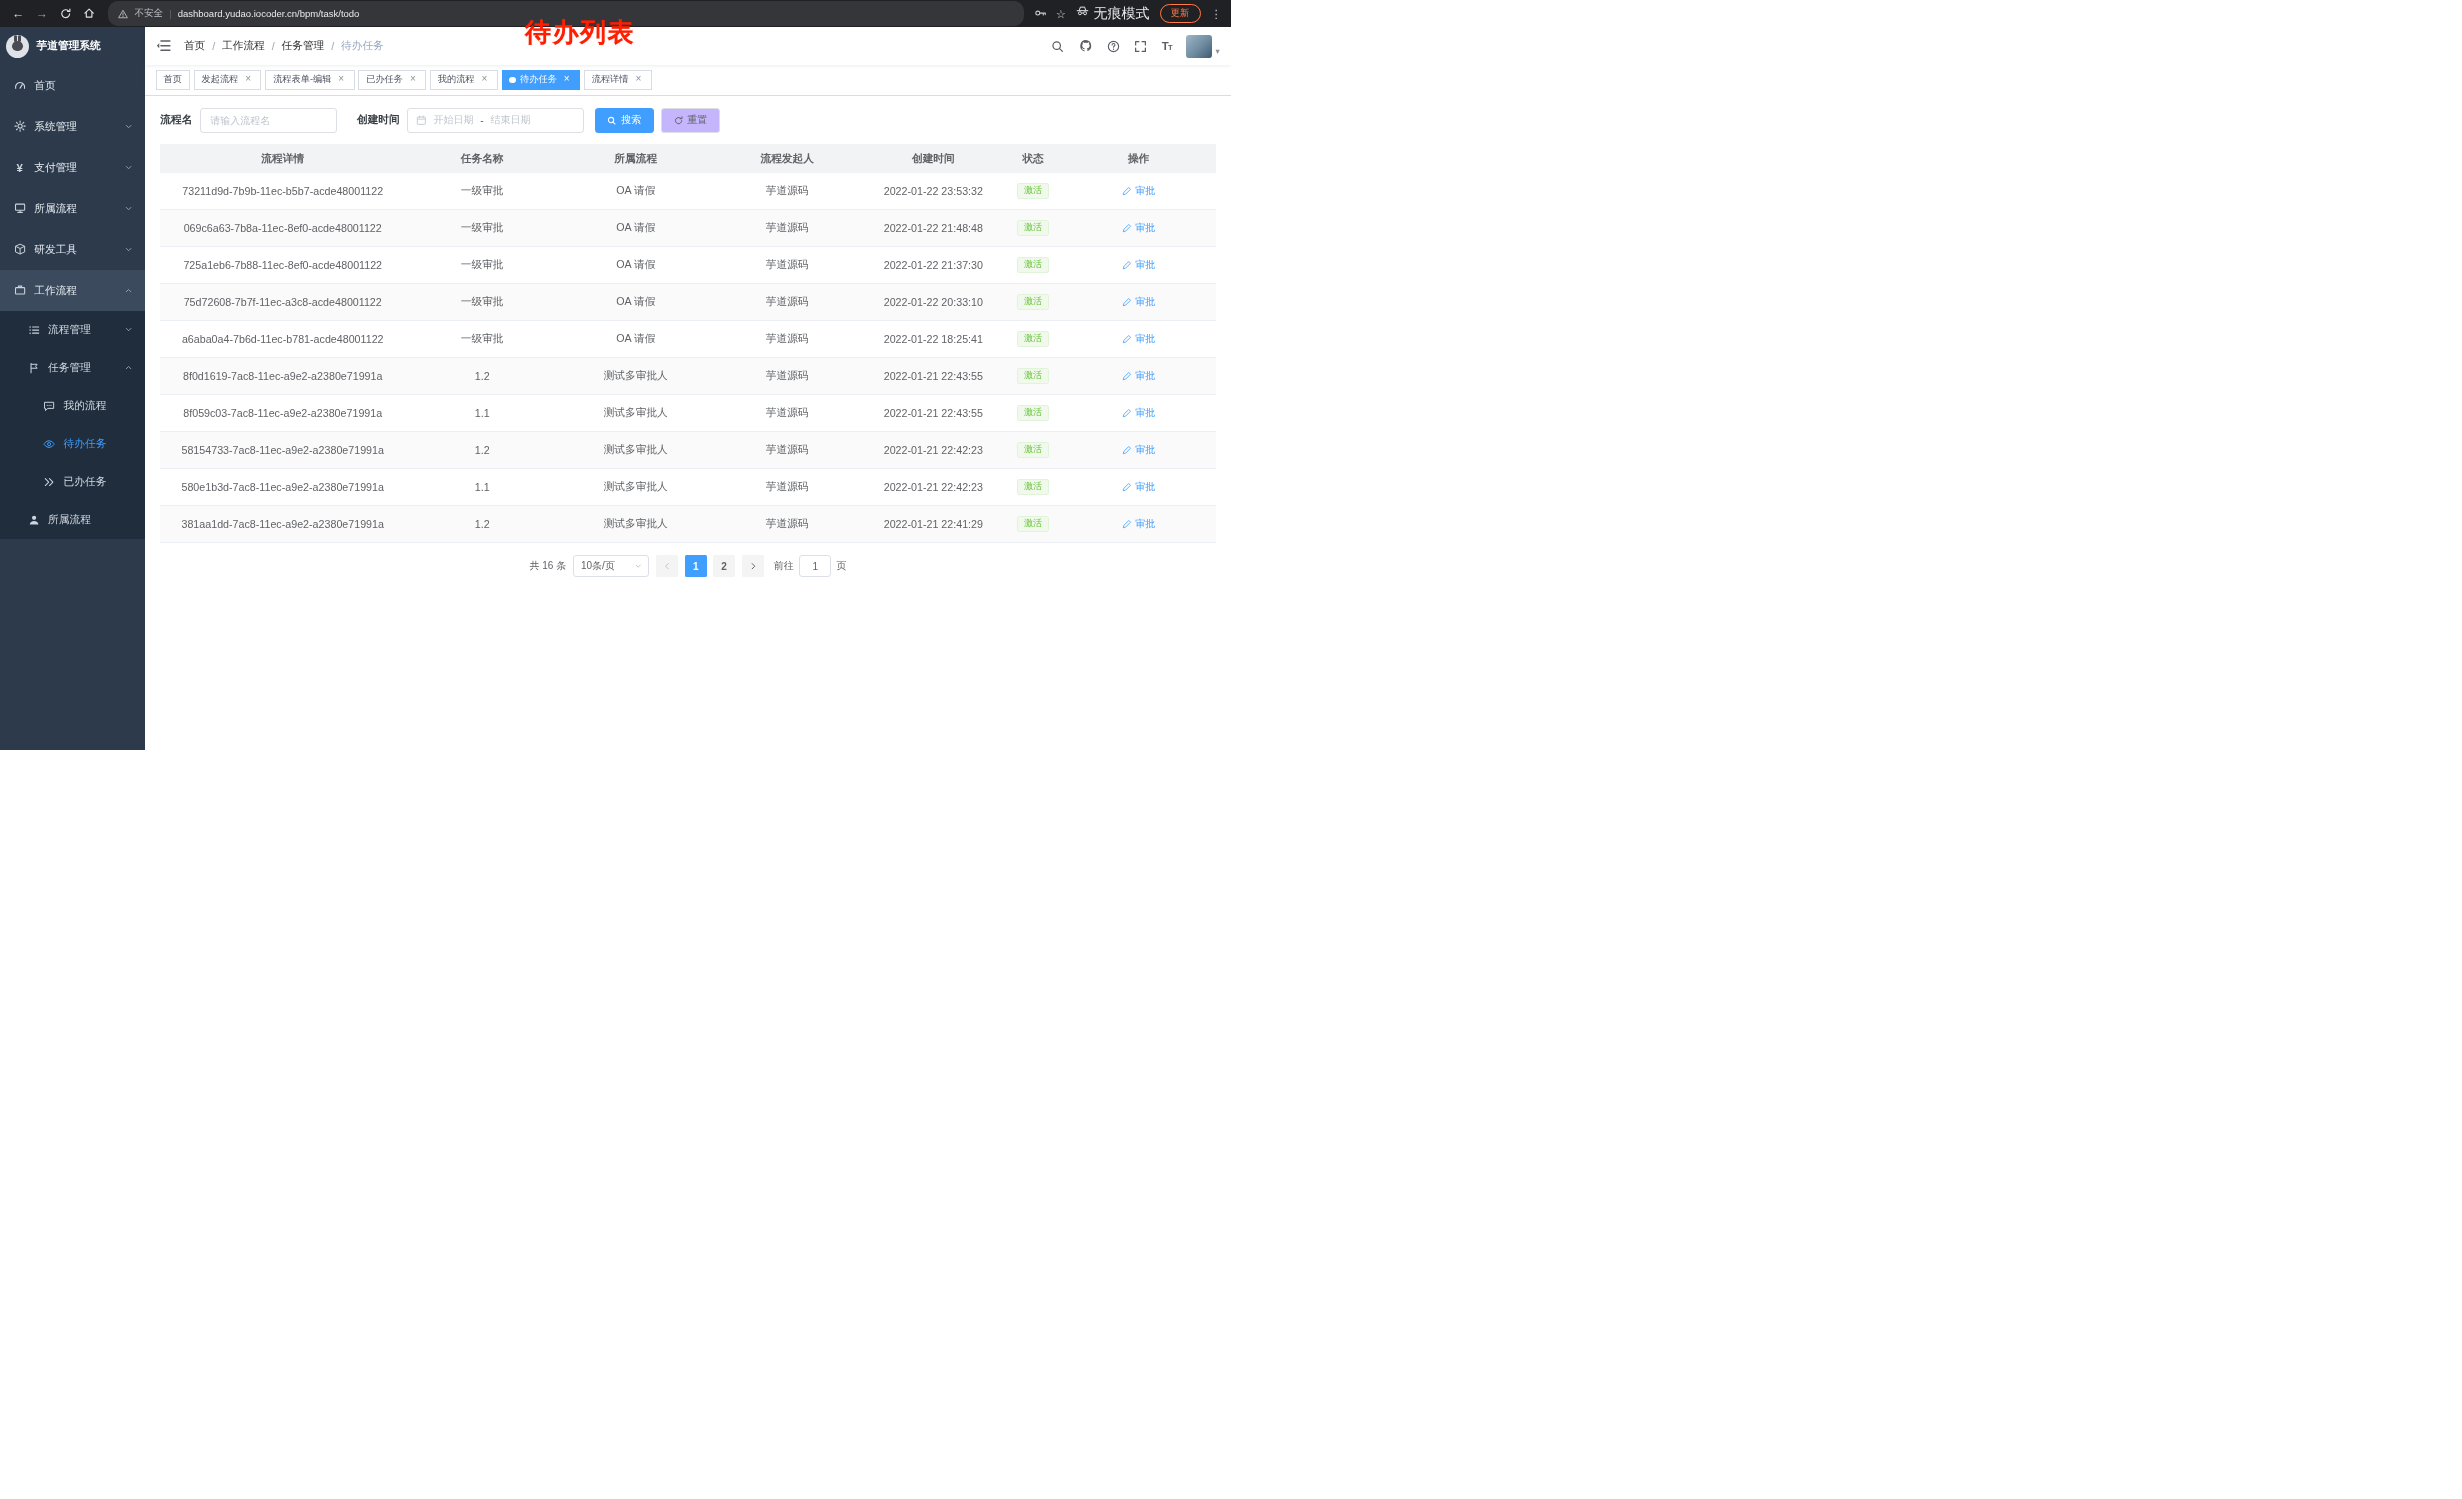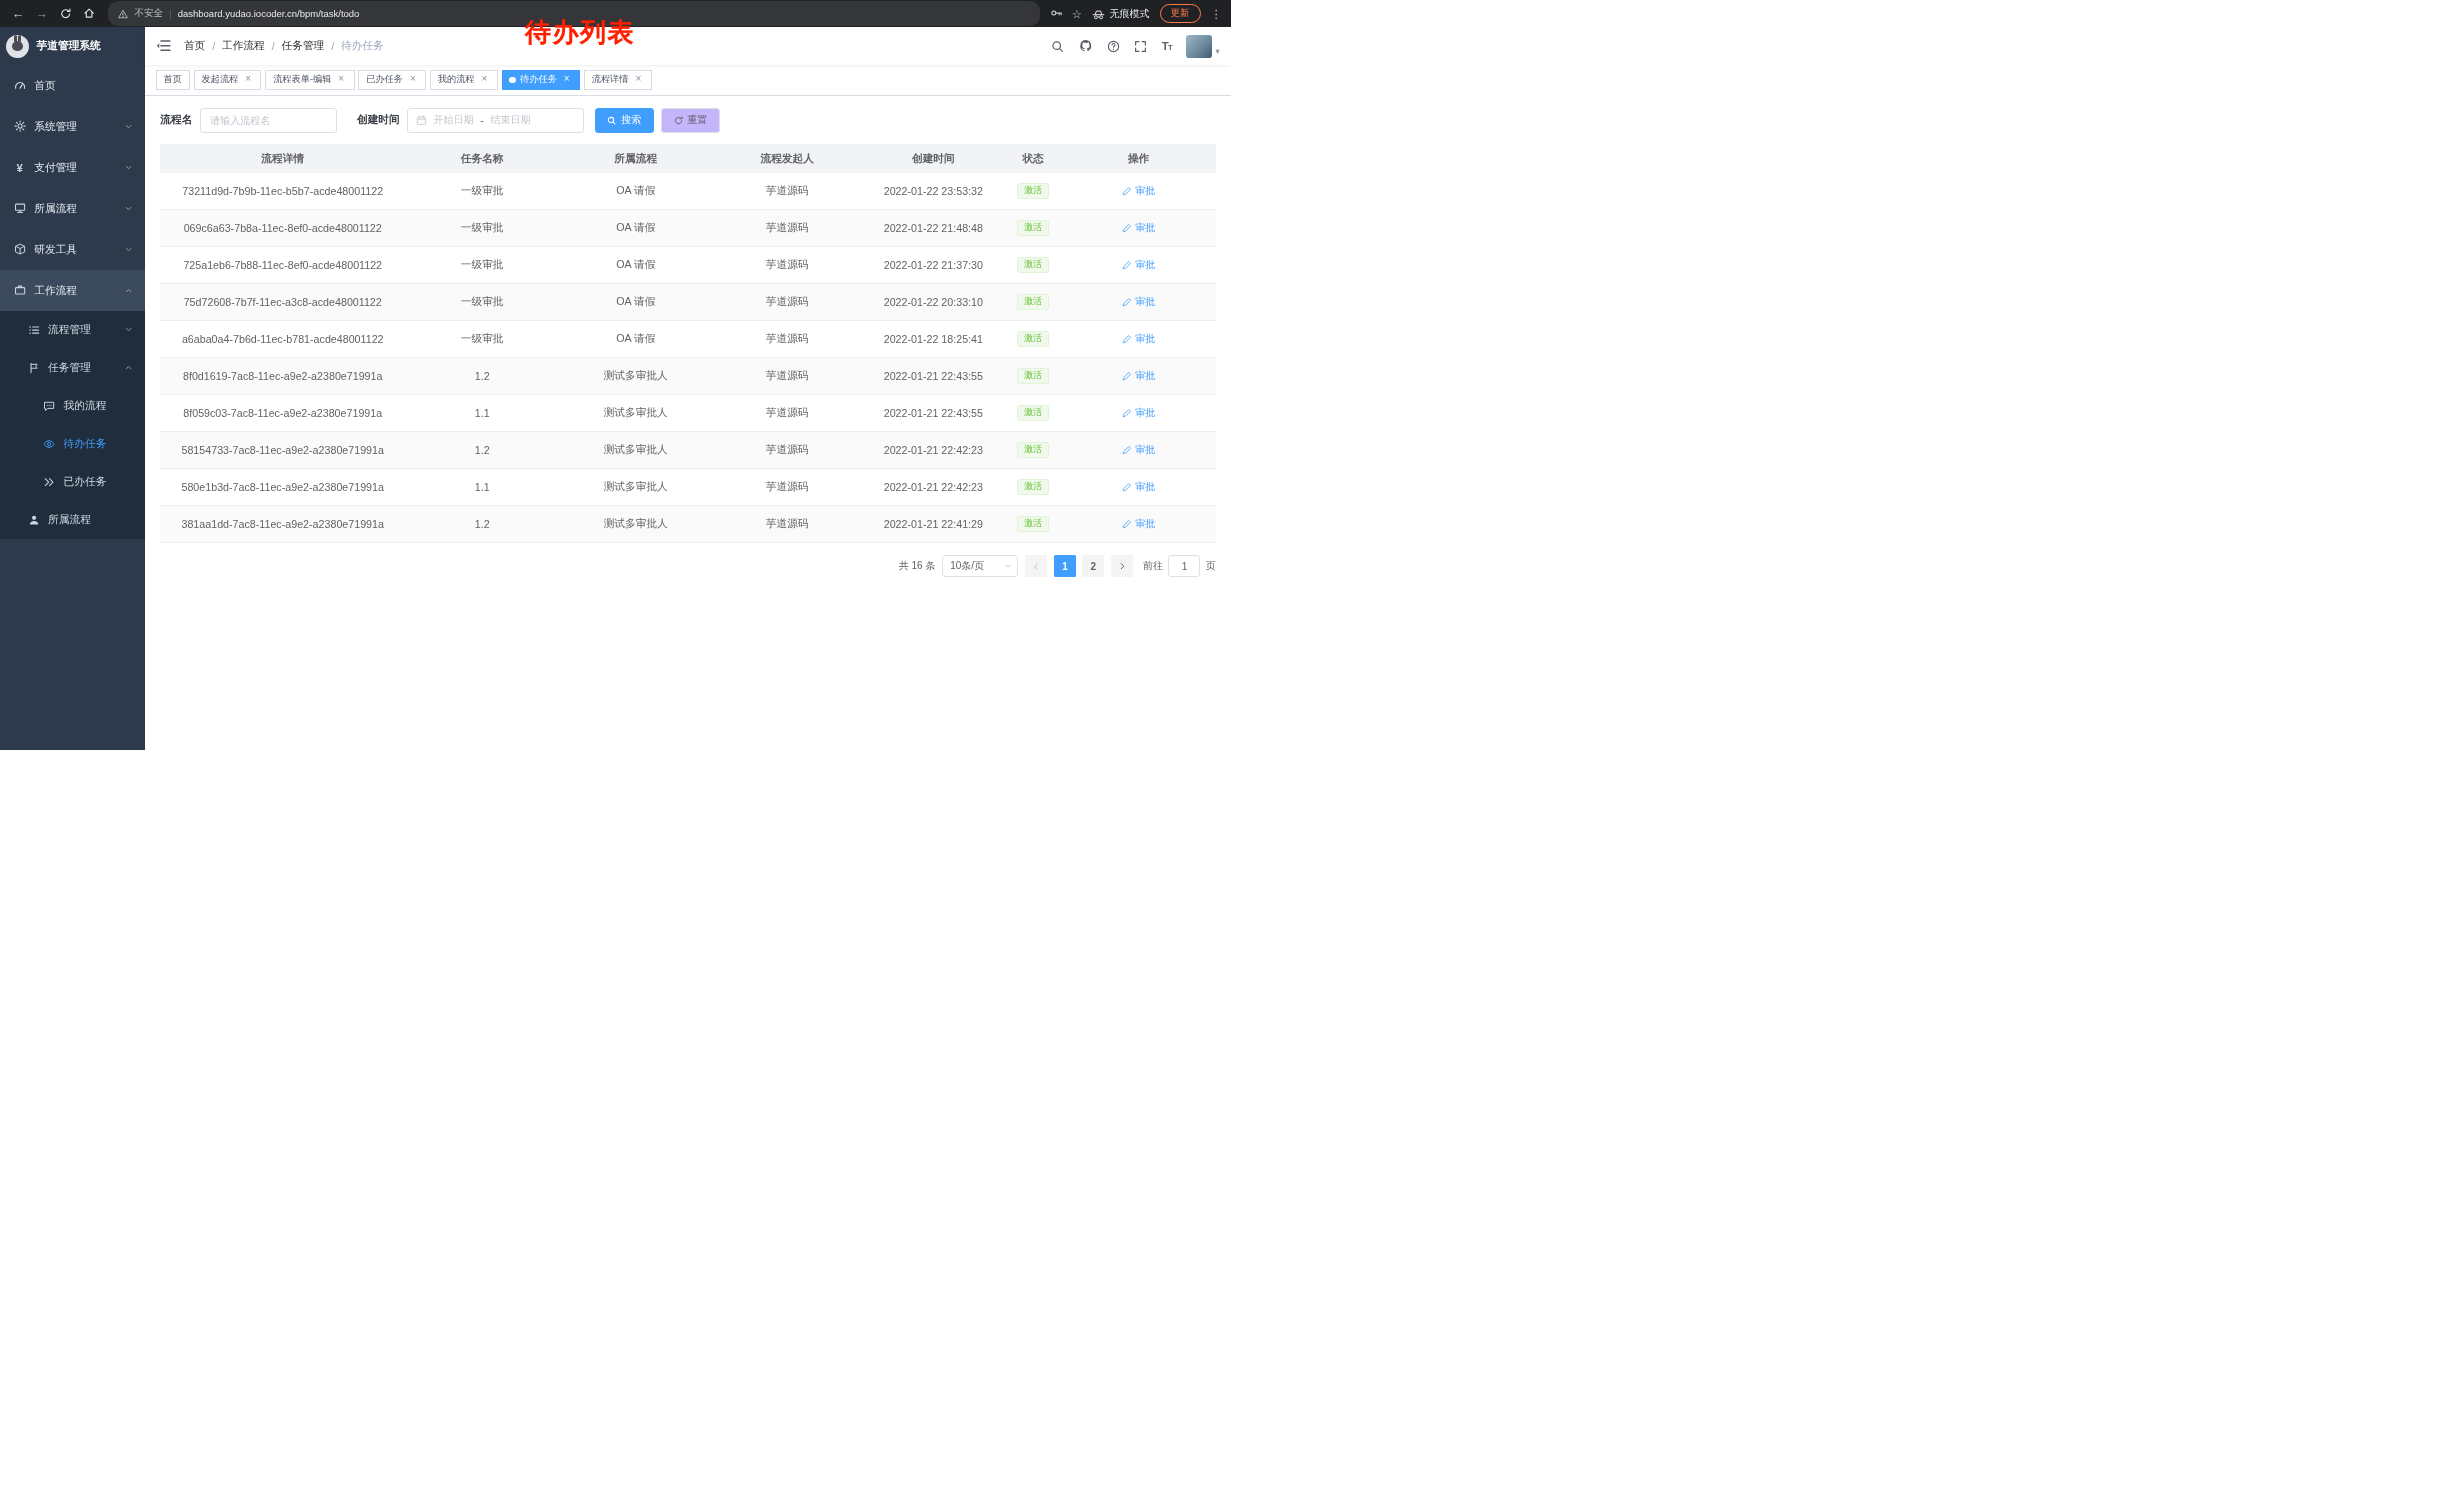--- a/index.html
+++ b/index.html
@@ -24,21 +24,21 @@
     flex:1; height:25px; background:#35363a; border-radius:10px; display:flex;
     align-items:center; padding:0 10px; gap:6.1px; font-size:9.5px; color:#e8eaed;
     margin:0 6.1px; min-width:0;
   }
   .url-pill .warn { color:#bdc1c6; display:flex; align-items:center; }
   .url-pill .sec { color:#bdc1c6; }
   .url-pill .vsep { color:#5f6368; }
   .url-pill .url { color:#e8eaed; white-space:nowrap; overflow:hidden; }
   .chrome-right { display:flex; align-items:center; gap:10px; flex-shrink:0; padding-right:1.5px; }
   .chrome-right .bsym { color:#c7cbd1; font-size:11.4px; display:flex; align-items:center; cursor:pointer; }
-  .incog { display:flex; align-items:flex-end; gap:4.6px; color:#e8eaed; font-size:10px; }
+  .incog { display:flex; align-items:flex-start; gap:4.6px; color:#e8eaed; font-size:14px; }
   .update-pill {
     border:1px solid #ff7a45; color:#ff7a45; border-radius:10.7px;
     padding:2.3px 10px; font-size:9.5px; cursor:pointer; white-space:nowrap;
   }
   .annotation {
     position:absolute; left:525px; top:15px; font-size:26px; font-weight:700;
     color:#ff1e00; z-index:50; letter-spacing:1.5px; pointer-events:none;
     text-shadow:0 0 0.8px rgba(255,30,0,.5);
   }
 
@@ -146,21 +146,21 @@
   .th, .td { text-align:center; overflow:hidden; text-overflow:ellipsis; white-space:nowrap; padding:0 3.1px; }
   .trow { height:37px; align-items:center; border-bottom:0.8px solid #ebeef5; color:#606266; font-size:10.7px; background:#fff; }
   .trow.striped { background:#fafafa; }
   .tag {
     display:inline-block; background:#f0f9eb; border:0.8px solid #e1f3d8; color:#67c23a;
     font-size:9.2px; line-height:13.7px; padding:0 6.1px; border-radius:2.3px;
   }
   .link { color:#409eff; font-size:10px; display:inline-flex; align-items:center; gap:3.1px; cursor:pointer; text-decoration:none; }
 
   
-  .pager { display:flex; justify-content:flex-end; align-items:center; gap:6.9px; margin-top:12.2px; font-size:10px; color:#606266; }
+  .pager { display:flex; justify-content:center; align-items:center; gap:6.9px; margin-top:12.2px; font-size:10px; color:#606266; }
   .size-select {
     position:relative; width:76px; height:22px; border:0.8px solid #dcdfe6; border-radius:3.1px;
     display:flex; align-items:center; padding:0 18.3px 0 6.9px; cursor:pointer; color:#606266;
   }
   .size-select .sel-caret { position:absolute; right:5.3px; color:#c0c4cc; display:flex; }
   .pbtn {
     min-width:22px; height:22px; background:#f4f4f5; border-radius:1.5px;
     display:inline-flex; align-items:center; justify-content:center; cursor:pointer; color:#606266;
   }
   .pbtn.disabled { color:#c0c4cc; cursor:default; }

